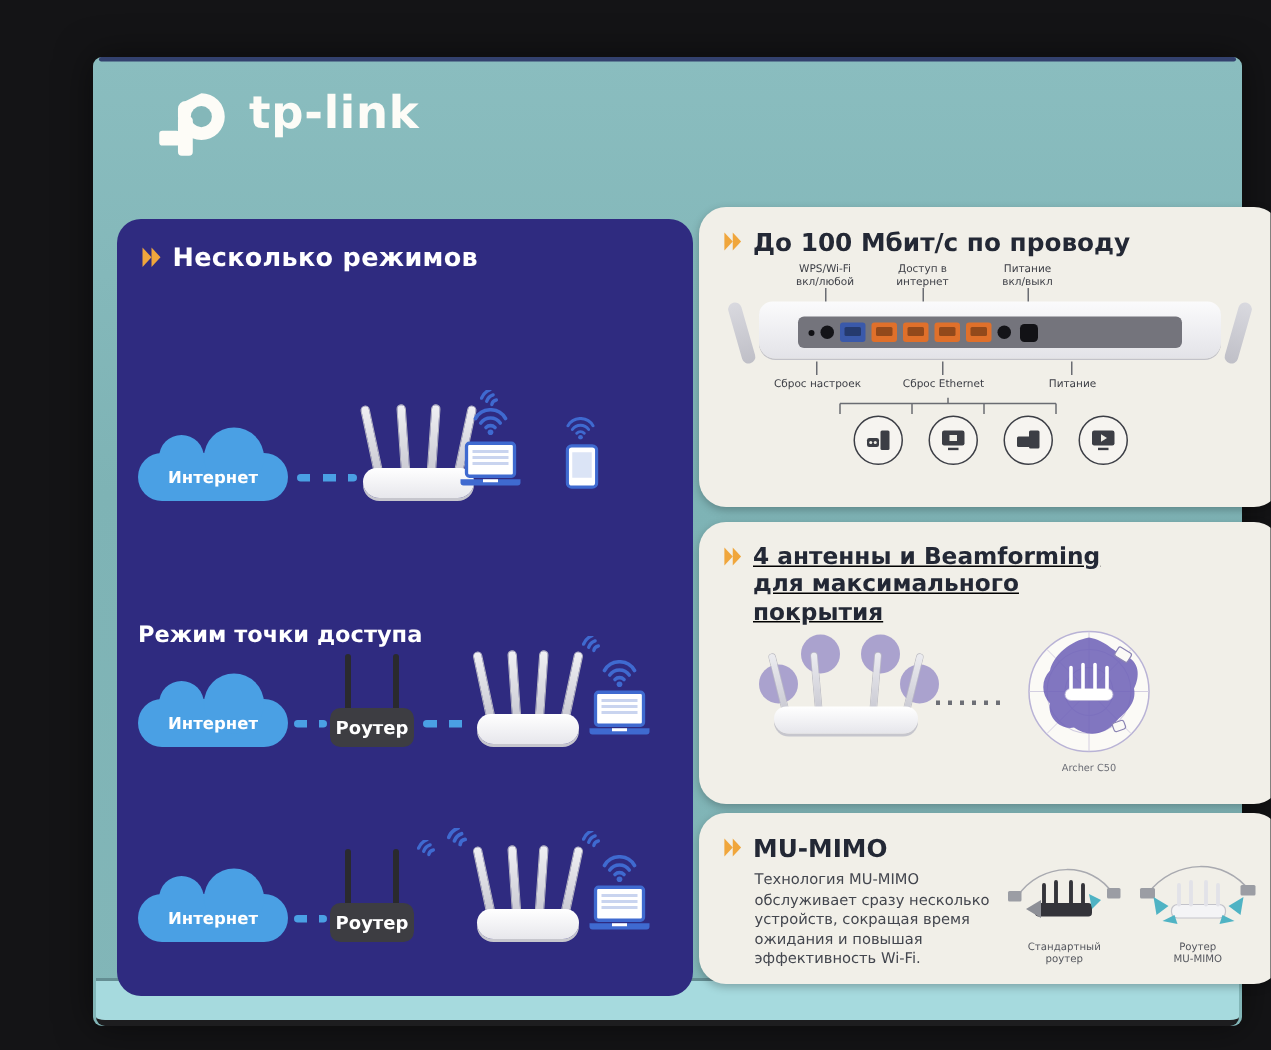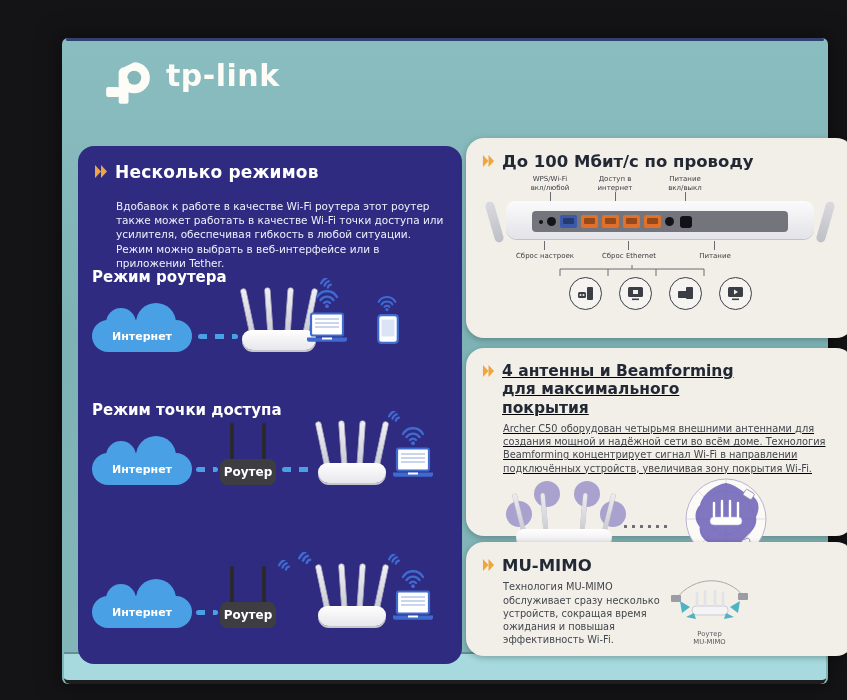--- a/index.html
+++ b/index.html
@@ -81,21 +81,21 @@
   .beam-router .body{position:absolute;bottom:6px;left:0;width:100%;height:18px;
         background:linear-gradient(180deg,#ffffff,#e6e6eb);border-radius:9px 9px 11px 11px;box-shadow:0 2px 0 #c6c6cd;}
   .beam-router .ant{position:absolute;bottom:20px;width:4px;height:40px;background:linear-gradient(180deg,#ececf0,#c9c9d2);
         border-radius:2px;transform-origin:bottom center;box-shadow:0 0 0 .5px #b9b9c2;}
   .beam-dot{position:absolute;width:26px;height:26px;border-radius:50%;background:rgba(111,99,184,.55);}
   .beam-dots-line{position:absolute;left:142px;top:48px;width:46px;height:3px;
         background:repeating-linear-gradient(90deg,#6d6f76 0 3px,transparent 3px 8px);}
   .radar{position:absolute;left:196px;top:0;width:96px;text-align:center;}
   .radar-cap{font-size:6.5px;color:#6c6e76;margin-top:1px;}
   
-  .c3-flex{display:flex;gap:6px;align-items:flex-end;}
+  .c3-flex{display:flex;gap:6px;}
   .c3-text{flex:1 1 auto;}
   .c3-text .card-body{margin-left:21px;}
   .mimo{width:168px;flex:0 0 auto;display:flex;gap:10px;padding-top:14px;}
   .mimo-item{width:79px;text-align:center;}
   .mimo-cap{font-size:6.8px;line-height:1.25;color:#55575e;margin-top:3px;white-space:pre-line;}
 </style>
 </head>
 <body>
 
 <svg width="0" height="0" style="position:absolute">
@@ -145,24 +145,22 @@
       <div class="logo-text">tp-link</div>
     </div>
 
     <div class="panel">
       <div class="panel-head">
         <svg class="chev" width="14" height="15" viewBox="0 0 14 15">
             <use href="#chevron-bullet"></use>
           </svg>
         <h1>Несколько режимов</h1>
       </div>
-      <p class="panel-body">Вдобавок к работе в качестве Wi-Fi роутера этот роутер также может работать в качестве Wi-Fi точки доступа или усилителя, обеспечивая гибкость в любой ситуации. Режим можно выбрать в веб-интерфейсе или в приложении Tether.</p>
 
       <div class="mode" style="top:122px">
-        <div class="mode-label">Режим роутера</div>
         <div class="diagram">
           <div class="cloud" style="left:0;top:30px">
               <span>Интернет</span>
             </div>
           <div class="dashes" style="left:106px;top:44px;width:40px"></div>
           <div class="router-w" style="left:150px;top:-6px;width:74px;height:66px">
             <span class="ant" style="left:8px;transform:rotate(-12deg)"></span>
             <span class="ant" style="left:26px;transform:rotate(-4deg)"></span>
             <span class="ant" style="right:26px;transform:rotate(4deg)"></span>
             <span class="ant" style="right:8px;transform:rotate(12deg)"></span>
@@ -179,21 +177,21 @@
             </svg>
           <svg style="position:absolute;left:284px;top:6px" width="22" height="15" viewBox="0 0 26 18">
               <use href="#wifi-icon"></use>
             </svg>
           <svg style="position:absolute;left:285px;top:24px" width="22" height="30" viewBox="0 0 22 30">
               <use href="#tablet-icon"></use>
             </svg>
         </div>
       </div>
 
-      <div class="mode" style="top:255px">
+      <div class="mode" style="top:268px">
         <div class="mode-label">Режим точки доступа</div>
         <div class="diagram">
           <div class="cloud" style="left:0;top:30px">
               <span>Интернет</span>
             </div>
           <div class="dashes" style="left:104px;top:44px;width:22px"></div>
           <div class="router-d" style="left:128px;top:6px;width:56px;height:56px">
             <span class="ant" style="left:10px"></span>
               <span class="ant" style="right:10px"></span>
             <div class="body">Роутер</div>
@@ -333,21 +331,20 @@
       </div>
     </div>
 
     <div class="card c2">
       <div class="card-head">
         <svg class="chev" width="13" height="14" viewBox="0 0 14 15">
             <use href="#chevron-bullet"></use>
           </svg>
         <h2 style="font-size:15.5px;max-width:266px">4 антенны и Beamforming для максимального покрытия</h2>
       </div>
-      <p class="card-body">Archer C50 оборудован четырьмя внешними антеннами для создания мощной и надёжной сети во всём доме. Технология Beamforming концентрирует сигнал Wi-Fi в направлении подключённых устройств, увеличивая зону покрытия Wi-Fi.</p>
 
       <div class="beam-wrap">
         <div class="beam-dot" style="left:24px;top:24px"></div>
         <div class="beam-dot" style="left:52px;top:4px"></div>
         <div class="beam-dot" style="left:92px;top:4px"></div>
         <div class="beam-dot" style="left:118px;top:24px"></div>
         <div class="beam-router">
           <span class="ant" style="left:6px;transform:rotate(-14deg)"></span>
           <span class="ant" style="left:28px;transform:rotate(-5deg)"></span>
           <span class="ant" style="right:28px;transform:rotate(5deg)"></span>
@@ -381,20 +378,33 @@
             <svg class="chev" width="13" height="14" viewBox="0 0 14 15">
                 <use href="#chevron-bullet"></use>
               </svg>
             <h2>MU-MIMO</h2>
           </div>
           <p class="card-body">Технология MU-MIMO обслуживает сразу несколько устройств, сокращая время ожидания и повышая эффективность Wi-Fi.</p>
         </div>
         <div class="mimo">
           <div class="mimo-item">
             <svg width="79" height="50" viewBox="0 0 79 50">
+              <path d="M8 28 C24 4 58 4 72 26" fill="none" stroke="#a9aab0" stroke-width="1"></path>
+              <rect x="2" y="24" width="9" height="7" rx="1" fill="#9b9da4"></rect>
+              <rect x="68" y="22" width="9" height="7" rx="1" fill="#9b9da4"></rect>
+              <rect x="20" y="32" width="38" height="9" rx="2.5" fill="#34343a"></rect>
+              <path d="M26 32 V20 M34 32 V18 M44 32 V18 M52 32 V20" stroke="#34343a" stroke-width="2.6" stroke-linecap="round"></path>
+              <path d="M14 36 L24 30 L24 42 Z" fill="#8d8f96"></path>
+              <path d="M64 30 L56 26 L58 36 Z" fill="#4fb3c4"></path>
+            </svg>
+            <div class="mimo-cap">Стандартный
+роутер</div>
+          </div>
+          <div class="mimo-item">
+            <svg width="79" height="50" viewBox="0 0 79 50">
               <path d="M6 26 C24 2 58 2 74 24" fill="none" stroke="#a9aab0" stroke-width="1"></path>
               <rect x="1" y="22" width="10" height="7" rx="1" fill="#9b9da4"></rect>
               <rect x="68" y="20" width="10" height="7" rx="1" fill="#9b9da4"></rect>
               <rect x="22" y="33" width="36" height="9" rx="4" fill="#f4f4f6" stroke="#c3c3ca" stroke-width=".8"></rect>
               <path d="M27 33 V20 M35 33 V18 M45 33 V18 M53 33 V20" stroke="#e2e2e8" stroke-width="2.6" stroke-linecap="round"></path>
               <path d="M20 34 L10 28 L12 40 Z" fill="#4fb3c4"></path>
               <path d="M24 40 L16 44 L26 46 Z" fill="#4fb3c4"></path>
               <path d="M60 34 L70 28 L68 40 Z" fill="#4fb3c4"></path>
               <path d="M56 40 L64 44 L54 46 Z" fill="#4fb3c4"></path>
             </svg>

